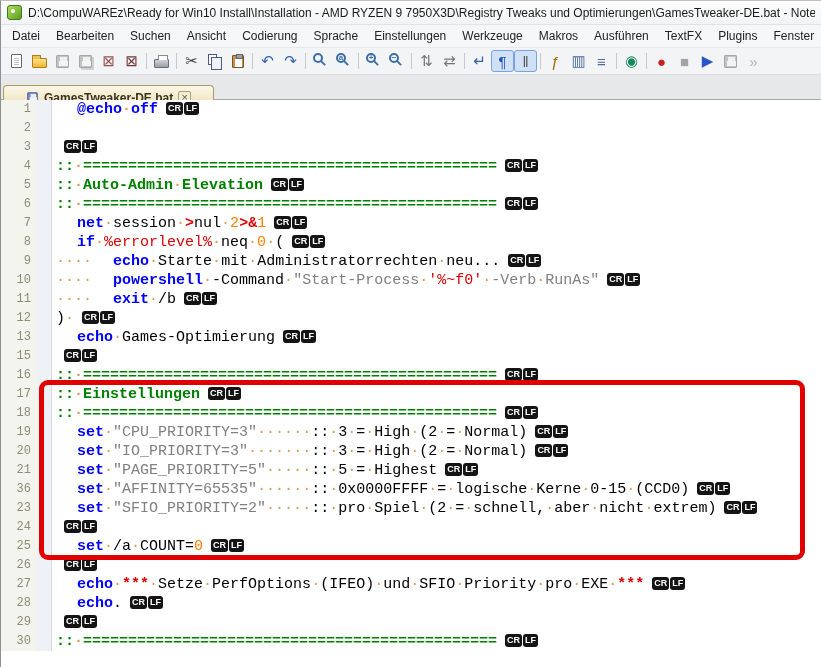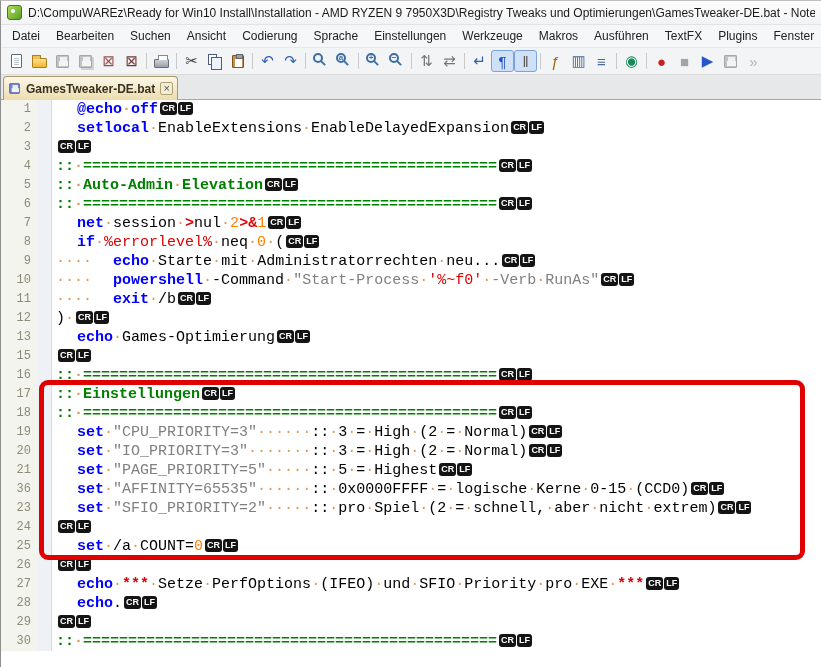--- a/index.html
+++ b/index.html
@@ -39,39 +39,39 @@
   .ci-copy::after{content:"";position:absolute;left:2px;top:2px;width:9px;height:11px;background:#eef3fb;border:1px solid #4a5a8a;}
   .ci-paste{width:12px;height:13px;background:#c89050;border:1px solid #7a5520;border-radius:1px;}
   .ci-paste::before{content:"";position:absolute;top:-2px;left:3px;width:5px;height:3px;background:#9aa0a8;border:1px solid #666;}
   .ci-paste::after{content:"";position:absolute;left:2px;top:3px;width:7px;height:8px;background:#fff;}
   .ci-mag{width:10px;height:10px;border:2px solid #3a6ea5;border-radius:50%;margin:-3px 3px 3px -2px;}
   .ci-mag::after{content:"";position:absolute;width:2px;height:6px;background:#3a6ea5;right:-3px;bottom:-5px;transform:rotate(-45deg);}
   .ci-mag i{position:absolute;inset:0;display:flex;align-items:center;justify-content:center;font:bold 8px/1 "Liberation Sans",sans-serif;color:#3a6ea5;font-style:normal;}
 
   
   .tabbar{height:25px;background:#e6e8ea;display:flex;align-items:flex-end;border-bottom:1px solid #a8a8a8;padding-left:2px;}
-  .tab{height:24px;display:flex;align-items:center;gap:5px;padding:0 4px;background:linear-gradient(#fbf7e8,#ecdcae);border:1px solid #a89a6a;border-bottom:none;border-radius:4px 4px 0 0;font-size:12px;font-weight:bold;color:#3a3220;position:relative;top:1px;}
+  .tab{height:24px;display:flex;align-items:center;gap:5px;padding:0 22px;background:linear-gradient(#fbf7e8,#ecdcae);border:1px solid #a89a6a;border-bottom:none;border-radius:4px 4px 0 0;font-size:12px;font-weight:bold;color:#3a3220;position:relative;top:10px;}
   .tab .ci-floppy{transform:scale(.8);}
   .tab-close{font-size:11px;color:#555;border:1px solid #b0a070;border-radius:2px;width:13px;height:13px;line-height:11px;text-align:center;background:#f4ecd4;font-weight:normal;}
 
   
   .editor{position:relative;height:569px;background:#fff;overflow:hidden;font-family:"Liberation Mono","DejaVu Sans Mono",monospace;}
   .row{display:flex;height:19px;line-height:19px;}
   .ln{width:36px;flex:none;background:#f4f4ef;color:#8c8c78;font-size:12px;text-align:right;padding-right:6px;}
   .margin{width:15px;flex:none;background:#eef1f5;border-right:1px solid #d8dce2;}
   .code{white-space:pre;font-size:15px;color:#000;padding-left:4px;}
   .sg-kw{color:#0000ff;font-weight:bold;padding-left:21px;}
   .sg-txt{color:#000;}
   .sg-cmt{color:#008000;font-weight:bold;}
   .sg-str{color:#808080;}
   .sg-var{color:#e00000;}
   .sg-num{color:#ff8000;}
   .sg-op{color:#e00000;font-weight:bold;}
   .wsd{color:#d89a55;}
-  .eol{display:inline-block;background:#141414;color:#fff;font-family:"Liberation Sans",sans-serif;font-size:9px;font-weight:bold;line-height:11px;padding:1px 2px;border-radius:3px;margin-left:2px;vertical-align:2px;}
+  .eol{display:inline-block;background:#141414;color:#fff;font-family:"Liberation Sans",sans-serif;font-size:9px;font-weight:bold;line-height:11px;padding:1px 2px;border-radius:3px;margin-left:8px;vertical-align:2px;}
   .eol-lf{margin-left:1px;}
 
   
   .annotation{position:absolute;left:38px;top:379px;width:766px;height:180px;border:5px solid #e00000;border-radius:9px;pointer-events:none;z-index:20;}
 </style>
 </head>
 <body>
 
 <div class="window">
 
@@ -182,21 +182,20 @@
   <div class="editor">
     <div>
         <div class="row">
           <span class="ln">1</span>
           <span class="margin"></span>
           <span class="code"><span class="sg-kw">@echo<span class="wsd">·</span>off</span><span class="eol eol-cr">CR</span><span class="eol eol-lf">LF</span></span>
         </div>
         <div class="row">
           <span class="ln">2</span>
           <span class="margin"></span>
-          <span class="code"><span class="sg-kw">setlocal</span><span class="sg-txt"><span class="wsd">·</span>EnableExtensions<span class="wsd">·</span>EnableDelayedExpansion</span><span class="eol eol-cr">CR</span><span class="eol eol-lf">LF</span></span>
         </div>
         <div class="row">
           <span class="ln">3</span>
           <span class="margin"></span>
           <span class="code"><span class="eol eol-cr">CR</span><span class="eol eol-lf">LF</span></span>
         </div>
         <div class="row">
           <span class="ln">4</span>
           <span class="margin"></span>
           <span class="code"><span class="sg-cmt">::<span class="wsd">·</span>==============================================</span><span class="eol eol-cr">CR</span><span class="eol eol-lf">LF</span></span>

